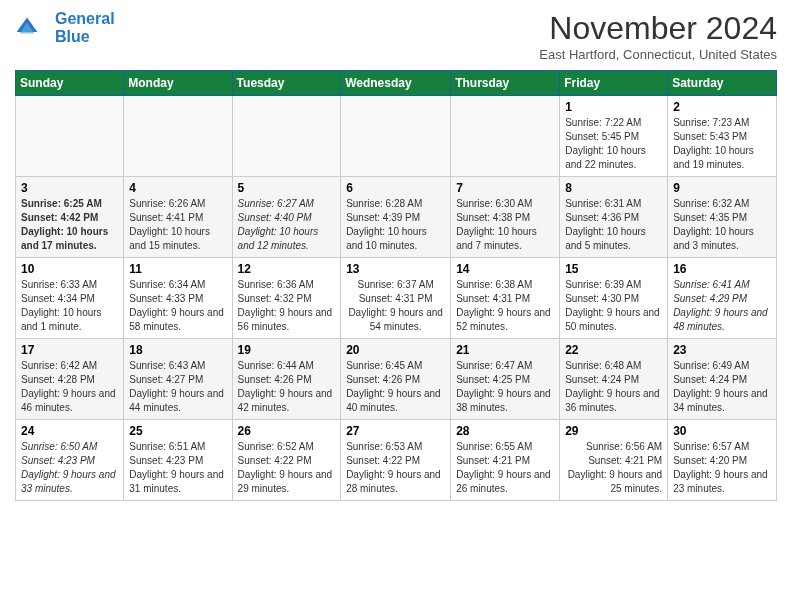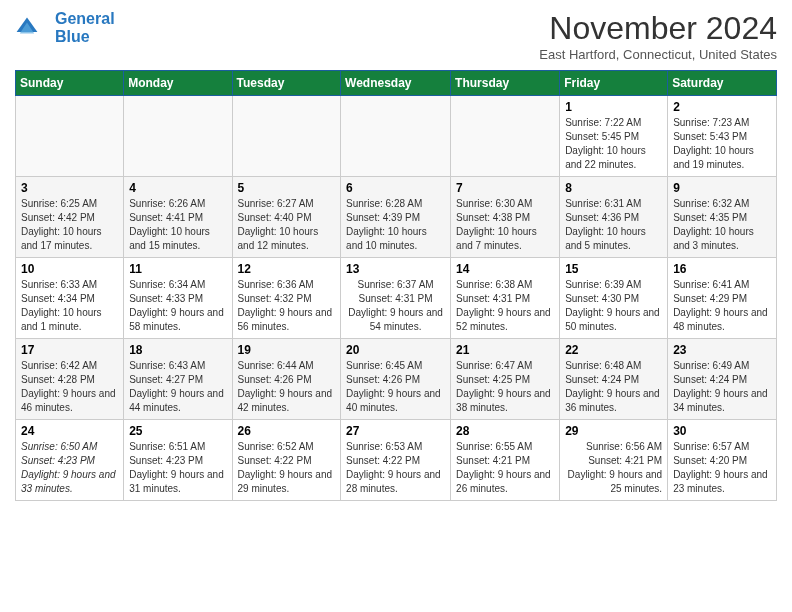--- a/index.html
+++ b/index.html
@@ -134,33 +134,33 @@
         <td>
           <span class="day-number">2</span>
           <div class="day-info" style="white-space: pre-line;">Sunrise: 7:23 AM
 Sunset: 5:43 PM
 Daylight: 10 hours and 19 minutes.</div>
         </td>
       </tr>
       <tr>
         <td>
           <span class="day-number">3</span>
-          <div class="day-info" style="white-space: pre-line;">Sunrise: 6:25 AM
+          <div class="day-info" style="white-space: pre-line; font-weight: bold;">Sunrise: 6:25 AM
 Sunset: 4:42 PM
 Daylight: 10 hours and 17 minutes.</div>
         </td>
         <td>
           <span class="day-number">4</span>
           <div class="day-info" style="white-space: pre-line;">Sunrise: 6:26 AM
 Sunset: 4:41 PM
 Daylight: 10 hours and 15 minutes.</div>
         </td>
         <td>
           <span class="day-number">5</span>
-          <div class="day-info" style="white-space: pre-line;">Sunrise: 6:27 AM
+          <div class="day-info" style="white-space: pre-line; font-style: italic;">Sunrise: 6:27 AM
 Sunset: 4:40 PM
 Daylight: 10 hours and 12 minutes.</div>
         </td>
         <td>
           <span class="day-number">6</span>
           <div class="day-info" style="white-space: pre-line;">Sunrise: 6:28 AM
 Sunset: 4:39 PM
 Daylight: 10 hours and 10 minutes.</div>
         </td>
         <td>
@@ -214,21 +214,21 @@
 Daylight: 9 hours and 52 minutes.</div>
         </td>
         <td>
           <span class="day-number">15</span>
           <div class="day-info" style="white-space: pre-line;">Sunrise: 6:39 AM
 Sunset: 4:30 PM
 Daylight: 9 hours and 50 minutes.</div>
         </td>
         <td>
           <span class="day-number">16</span>
-          <div class="day-info" style="white-space: pre-line;">Sunrise: 6:41 AM
+          <div class="day-info" style="white-space: pre-line; font-style: italic;">Sunrise: 6:41 AM
 Sunset: 4:29 PM
 Daylight: 9 hours and 48 minutes.</div>
         </td>
       </tr>
       <tr>
         <td>
           <span class="day-number">17</span>
           <div class="day-info" style="white-space: pre-line;">Sunrise: 6:42 AM
 Sunset: 4:28 PM
 Daylight: 9 hours and 46 minutes.</div>

